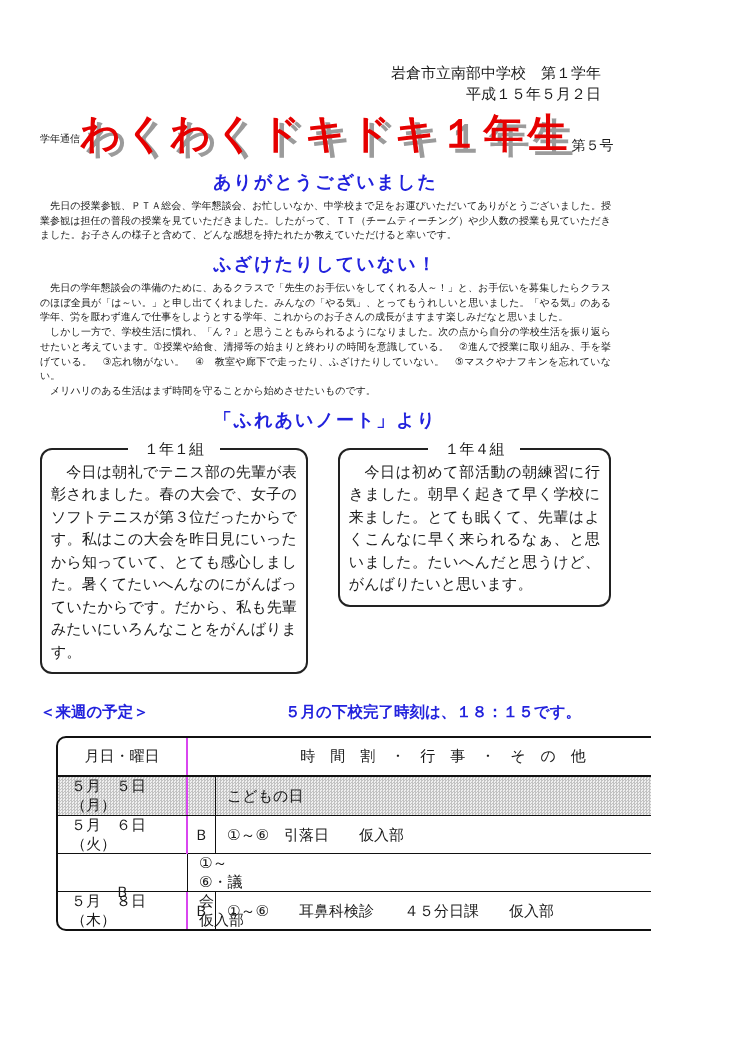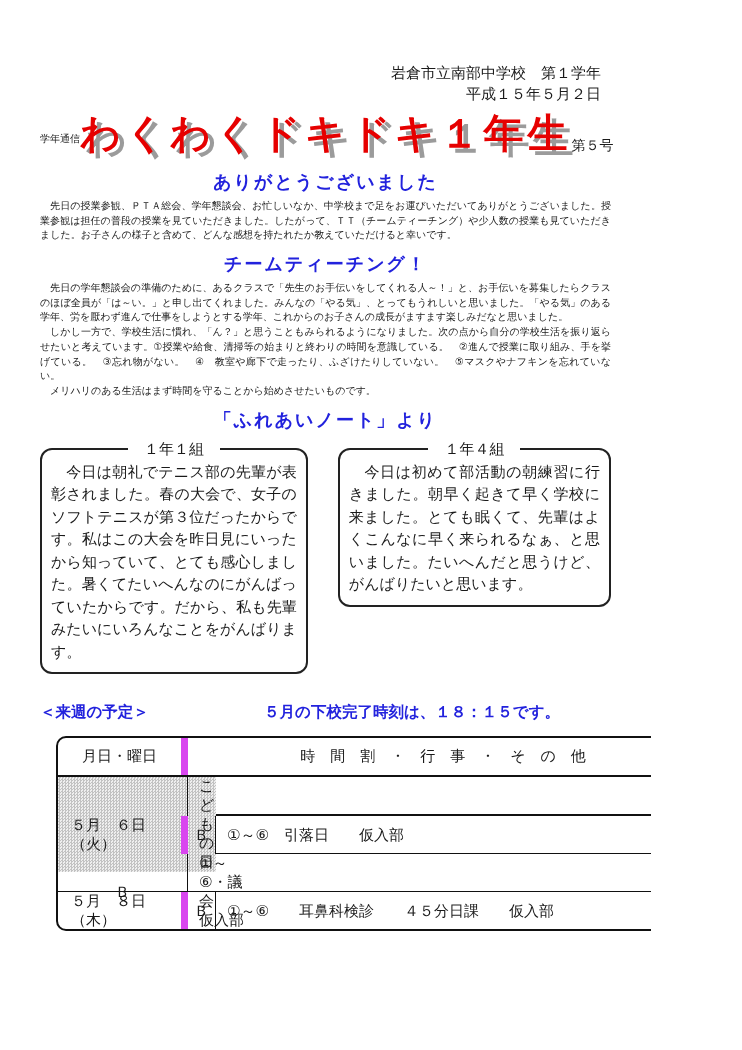--- a/index.html
+++ b/index.html
@@ -43,31 +43,31 @@
   }
   .note-box-1 { width:302px; min-height:144px; }
   .note-box-2 { width:308px; min-height:102px; }
   .note-box legend { margin:0 auto; padding:0 16px; font-size:15px; }
   .note-text { font-size:15px; line-height:1.5; text-align:justify; margin:0; }
   
   .schedule-head {
     display:flex; justify-content:space-between; align-items:flex-end;
     margin-top:28px; font-size:15.5px; font-weight:bold; color:var(--heading-blue);
   }
-  .dismissal-notice { margin-right:51px; }
+  .dismissal-notice { margin-right:30px; }
   .timetable {
     margin:13px 0 0 16px; width:644px; box-sizing:border-box;
     border:2px solid #111; border-radius:10px; overflow:hidden;
     font-size:15px;
   }
   .t-row { display:grid; grid-template-columns:130px 28px 1fr; height:37px; border-top:1px solid #111; }
   .t-row.t-header { grid-template-columns:130px 1fr; border-top:none; }
   .t-row.t-thick { border-top-width:2px; }
   .t-cell { display:flex; align-items:center; height:100%; box-sizing:border-box; }
-  .date-cell { border-right:7px solid #d946ef; padding-left:13px; }
+  .date-cell { border-right:2px solid #d946ef; padding-left:13px; }
   .t-header .date-cell { justify-content:center; padding-left:0; }
   .type-cell { border-right:1px solid #111; justify-content:center; }
   .events-cell { padding-left:11px; }
   .t-header .events-cell { justify-content:center; padding-left:0; }
   .shaded .t-cell {
     background:repeating-conic-gradient(#c2c2c2 0% 25%, #efefef 0% 50%) 0 0 / 3px 3px;
   }
 </style>
 </head>
 <body>
@@ -81,21 +81,21 @@
 
   <div class="title-row">
     <span class="pub-type">学年通信</span>
     <span class="main-title">わくわくドキドキ１年生</span>
     <span class="issue-no">第５号</span>
   </div>
 
   <div class="section-heading">ありがとうございました</div>
   <p class="body-text">　先日の授業参観、ＰＴＡ総会、学年懇談会、お忙しいなか、中学校まで足をお運びいただいてありがとうございました。授業参観は担任の普段の授業を見ていただきました。したがって、ＴＴ（チームティーチング）や少人数の授業も見ていただきました。お子さんの様子と含めて、どんな感想を持たれたか教えていただけると幸いです。</p>
 
-  <div class="section-heading">チームティーチング！</div>
+  <div class="section-heading">ふざけたりしていない！</div>
   <p class="body-text">　先日の学年懇談会の準備のために、あるクラスで「先生のお手伝いをしてくれる人～！」と、お手伝いを募集したらクラスのほぼ全員が「は～い。」と申し出てくれました。みんなの「やる気」、とってもうれしいと思いました。「やる気」のある学年、労を厭わず進んで仕事をしようとする学年、これからのお子さんの成長がますます楽しみだなと思いました。</p>
   <p class="body-text">　しかし一方で、学校生活に慣れ、「ん？」と思うこともみられるようになりました。次の点から自分の学校生活を振り返らせたいと考えています。①授業や給食、清掃等の始まりと終わりの時間を意識している。　②進んで授業に取り組み、手を挙げている。　③忘れ物がない。　④　教室や廊下で走ったり、ふざけたりしていない。　⑤マスクやナフキンを忘れていない。</p>
   <p class="body-text">　メリハリのある生活はまず時間を守ることから始めさせたいものです。</p>
 
   <div class="section-heading">「ふれあいノート」より</div>
   <div class="notes-row">
     <fieldset class="note-box note-box-1">
       <legend>１年１組</legend>
       <p class="note-text">　今日は朝礼でテニス部の先輩が表彰されました。春の大会で、女子のソフトテニスが第３位だったからです。私はこの大会を昨日見にいったから知っていて、とても感心しました。暑くてたいへんなのにがんばっていたからです。だから、私も先輩みたいにいろんなことをがんばります。</p>
     </fieldset>
@@ -110,20 +110,21 @@
     <span class="dismissal-notice">５月の下校完了時刻は、１８：１５です。</span>
   </div>
 
   <div class="timetable">
     <div class="t-row t-header">
       <div class="t-cell date-cell">月日・曜日</div>
       <div class="t-cell events-cell">時　間　割　・　行　事　・　そ　の　他</div>
     </div>
 
     <div class="t-row t-thick shaded">
+      <div class="t-cell date-cell">５月　５日（月）</div>
       <div class="t-cell type-cell"></div>
       <div class="t-cell events-cell">こどもの日</div>
     </div>
 
     <div class="t-row t-thick">
       <div class="t-cell date-cell">５月　６日（火）</div>
       <div class="t-cell type-cell">Ｂ</div>
       <div class="t-cell events-cell">①～⑥　引落日　　仮入部</div>
     </div>
 

